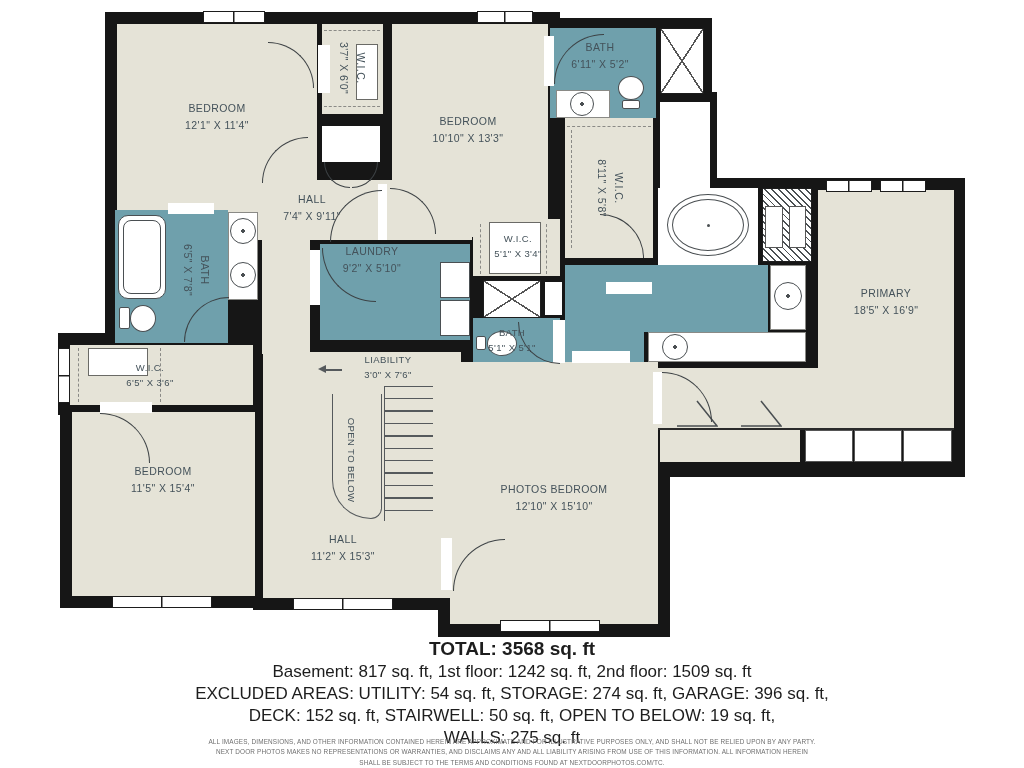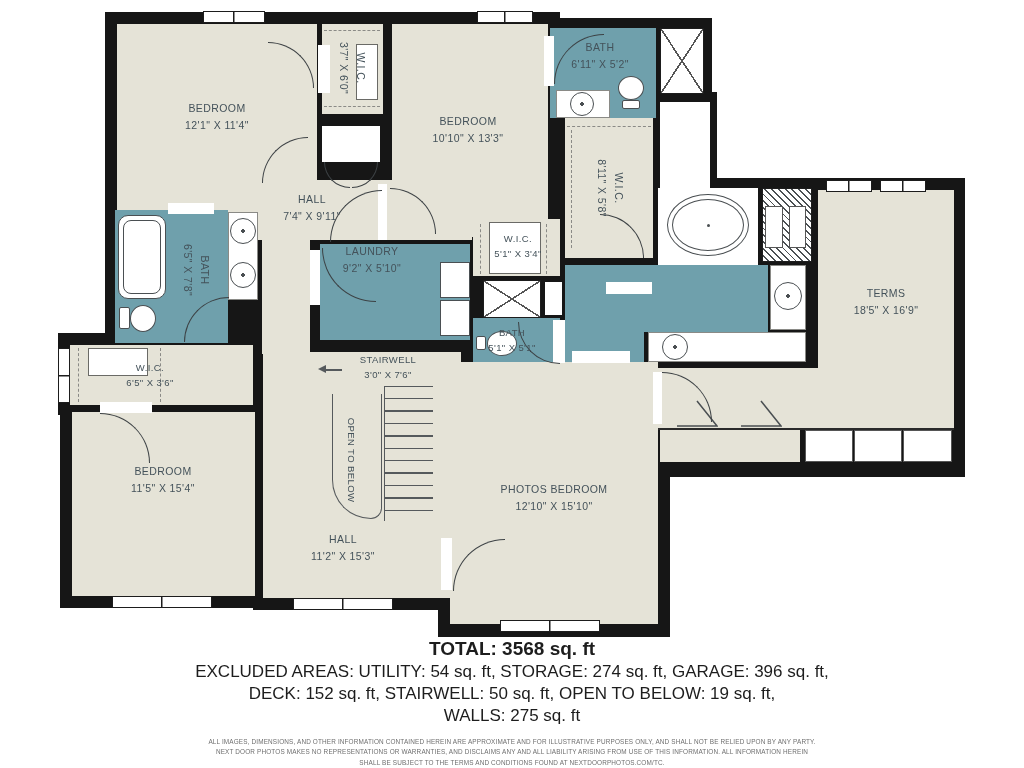--- a/index.html
+++ b/index.html
@@ -238,53 +238,54 @@
   </div>
   <div class="lbl" style="left:312px;top:240px;width:120px;height:40px">
     <span>LAUNDRY</span>
     <span>9'2" X 5'10"</span>
   </div>
   <div class="lbl sm" style="left:468px;top:228px;width:100px;height:36px">
     <span>W.I.C.</span>
     <span>5'1" X 3'4"</span>
   </div>
   <div class="lbl" style="left:816px;top:280px;width:140px;height:44px">
-    <span>TERMS</span>
+    <span>PRIMARY</span>
     <span>18'5" X 16'9"</span>
   </div>
   <div class="lbl sm" style="left:462px;top:322px;width:100px;height:36px">
     <span>BATH</span>
     <span>5'1" X 5'1"</span>
   </div>
   <div class="lbl sm" style="left:90px;top:356px;width:120px;height:38px">
     <span>W.I.C.</span>
     <span>6'5" X 3'6"</span>
   </div>
   <div class="lbl sm" style="left:338px;top:350px;width:100px;height:34px">
-    <span>STAIRWELL</span>
+    <span>LIABILITY</span>
     <span>3'0" X 7'6"</span>
   </div>
   <div class="lbl v sm" style="left:322px;top:408px;width:58px;height:104px">
     <span>OPEN TO BELOW</span>
   </div>
   <div class="lbl" style="left:103px;top:458px;width:120px;height:44px">
     <span>BEDROOM</span>
     <span>11'5" X 15'4"</span>
   </div>
   <div class="lbl" style="left:283px;top:528px;width:120px;height:40px">
     <span>HALL</span>
     <span>11'2" X 15'3"</span>
   </div>
   <div class="lbl" style="left:474px;top:476px;width:160px;height:44px">
     <span>PHOTOS BEDROOM</span>
     <span>12'10" X 15'10"</span>
   </div>
 
   <div id="summary">
     <div class="total">TOTAL: 3568 sq. ft</div>
+    <div class="line">Basement: 817 sq. ft, 1st floor: 1242 sq. ft, 2nd floor: 1509 sq. ft</div>
     <div class="line">EXCLUDED AREAS: UTILITY: 54 sq. ft, STORAGE: 274 sq. ft, GARAGE: 396 sq. ft,</div>
     <div class="line">DECK: 152 sq. ft, STAIRWELL: 50 sq. ft, OPEN TO BELOW: 19 sq. ft,</div>
     <div class="line">WALLS: 275 sq. ft</div>
   </div>
 
   <div id="fineprint">
     <div>ALL IMAGES, DIMENSIONS, AND OTHER INFORMATION CONTAINED HEREIN ARE APPROXIMATE AND FOR ILLUSTRATIVE PURPOSES ONLY, AND SHALL NOT BE RELIED UPON BY ANY PARTY.</div>
     <div>NEXT DOOR PHOTOS MAKES NO REPRESENTATIONS OR WARRANTIES, AND DISCLAIMS ANY AND ALL LIABILITY ARISING FROM USE OF THIS INFORMATION. ALL INFORMATION HEREIN</div>
     <div>SHALL BE SUBJECT TO THE TERMS AND CONDITIONS FOUND AT NEXTDOORPHOTOS.COM/TC.</div>
   </div>

